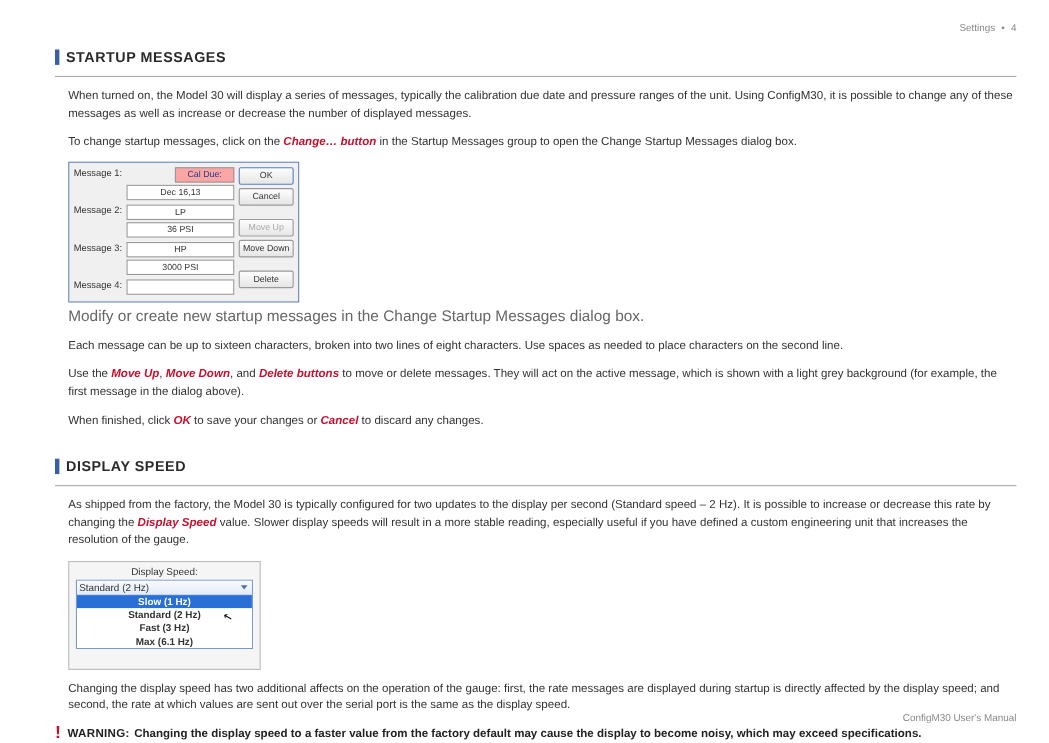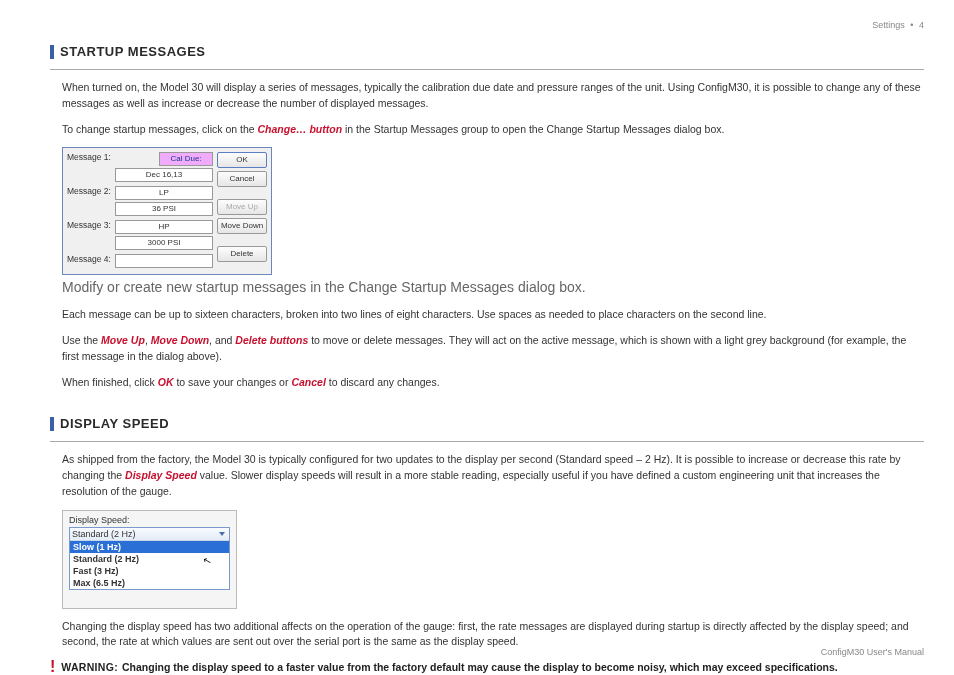--- a/index.html
+++ b/index.html
@@ -95,21 +95,21 @@
     flex: 1;
     height: 14px;
     border: 1px solid #999;
     background: #fff;
     font-size: 8px;
     padding: 0 2px;
     line-height: 12px;
     text-align: center;
     color: #333;
   }
-  .drow .fld.sel { background: #f0abfc; color: #1a3a8a; margin-left: 44px; }
+  .drow .fld.sel { background: #fca5a5; color: #1a3a8a; margin-left: 44px; }
   .dialog-side { width: 50px; display: flex; flex-direction: column; gap: 3px; }
   .dbtn {
     height: 16px;
     border: 1px solid #999;
     background: linear-gradient(#fdfdfd,#e6e6e6);
     border-radius: 2px;
     font-size: 8px;
     text-align: center;
     line-height: 14px;
     color: #333;
@@ -118,20 +118,21 @@
   .dbtn.disabled { color: #aaa; }
   .dbtn-gap { height: 6px; }
   .speed-panel {
     margin: 8px 0 10px 12px;
     width: 175px;
     border: 1px solid #bbb;
     background: #f5f5f5;
     padding: 4px 6px 18px 6px;
     font-family: Tahoma, Arial, sans-serif;
     font-size: 9px;
+    text-align: center;
   }
   .speed-panel .lbl { color: #333; margin-bottom: 2px; }
   .speed-select {
     border: 1px solid #7a9acc;
     background: #fff;
   }
   .speed-selected {
     display: flex;
     justify-content: space-between;
     align-items: center;
@@ -274,21 +275,21 @@
   <div class="lbl">Display Speed:</div>
   <div class="speed-select">
     <div class="speed-selected">
       <span>Standard (2 Hz)</span>
       <span class="caret"></span>
     </div>
     <div class="speed-list">
       <div class="speed-opt hl">Slow (1 Hz)</div>
       <div class="speed-opt">Standard (2 Hz)</div>
       <div class="speed-opt">Fast (3 Hz)</div>
-      <div class="speed-opt">Max (6.5 Hz)</div>
+      <div class="speed-opt">Max (6.1 Hz)</div>
       <div class="cursor">↖</div>
     </div>
   </div>
 </div>
 
 <p class="body-text">Changing the display speed has two additional affects on the operation of the gauge: first, the rate messages are displayed during startup is directly affected by the display speed; and second, the rate at which values are sent out over the serial port is the same as the display speed.</p>
 
 <div class="warning-row">
   <div class="warning-bang">!</div>
   <div class="warning-text">

